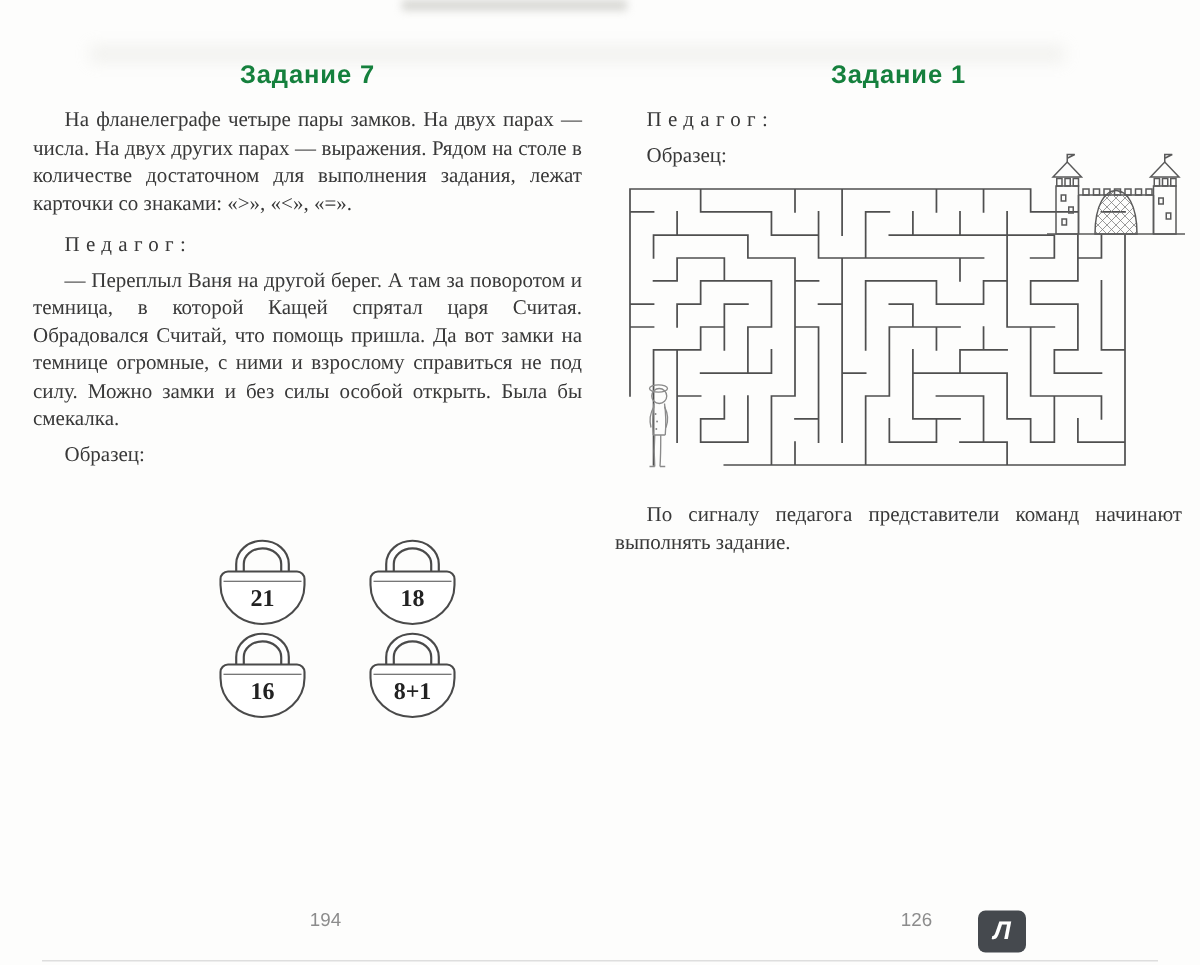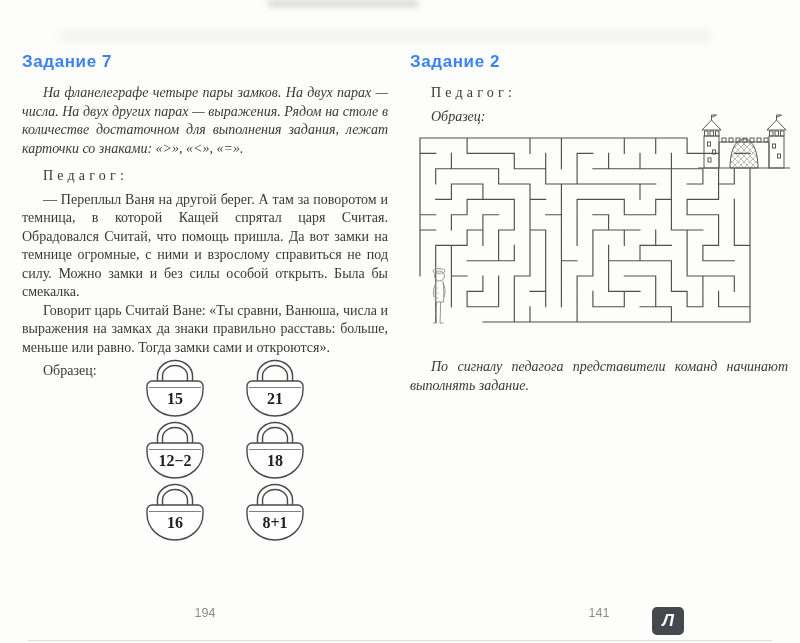--- a/index.html
+++ b/index.html
@@ -6,43 +6,43 @@
   body{
     width:800px;height:643px;position:relative;overflow:hidden;
     background:#fdfdfc;color:#383838;
     font-family:"Liberation Serif", serif;
   }
   .col{position:absolute;top:40px;height:603px;}
   .col-left{left:22px;width:366px;}
   .col-right{left:410px;width:378px;}
   .title{
     font-family:"Liberation Sans", sans-serif;
-    font-size:17px;font-weight:bold;text-align:left;
-    margin:12px 0 12px;letter-spacing:.6px;color:#3b82f6;
+    font-size:17px;font-weight:bold;text-align:center;
+    margin:0 0 12px;letter-spacing:.6px;color:#15803d;
   }
   p{margin:0;font-size:14px;line-height:18.5px;text-align:justify;text-indent:1.5em;}
-  .italic{font-style:italic;}
+  .italic{}
   .teacher{margin:9px 0 5px;letter-spacing:.30em;}
   .sample{margin-top:5px;}
   
   .padlock-grid{
     position:absolute;left:103px;top:318px;
     display:grid;grid-template-columns:100px 100px;grid-auto-rows:62px;
     justify-items:center;align-items:start;
   }
   .lockcell svg{display:block;}
   .locknum{font-family:"Liberation Serif",serif;font-weight:bold;font-size:16px;fill:#222;}
   
   .maze-wrap{position:relative;height:212px;margin-top:4px;}
   .maze-svg{position:absolute;left:8px;top:2px;}
   .castle-svg{position:absolute;left:286px;top:-16px;}
   .boy-svg{position:absolute;left:16px;top:136px;}
-  .caption{margin-top:16px;}
+  .caption{margin-top:5px;}
   .pagenum{
-    position:absolute;top:566px;left:0;width:100%;text-align:center;
+    position:absolute;top:566px;left:12px;width:100%;text-align:center;
     font-family:"Liberation Sans", sans-serif;font-size:12.5px;color:#8c8c8c;
   }
   .logo{
     position:absolute;left:652px;top:607px;width:32px;height:28px;
     background:#45494e;border-radius:5px;
     display:flex;align-items:center;justify-content:center;
     font-family:"Liberation Sans", sans-serif;font-weight:bold;font-style:italic;
     font-size:17px;color:#ffffff;
   }
   
@@ -54,49 +54,30 @@
 <body>
 
 <div class="ghost1"></div>
 <div class="ghost2"></div>
 
 <div class="col col-left">
   <h1 class="title">Задание 7</h1>
   <p class="italic">На фланелеграфе четыре пары замков. На двух парах — числа. На двух других парах — выражения. Рядом на столе в количестве достаточном для выполнения задания, лежат карточки со знаками: «&gt;», «&lt;», «=».</p>
   <p class="teacher">Педагог:</p>
   <p>— Переплыл Ваня на другой берег. А там за поворотом и темница, в которой Кащей спрятал царя Считая. Обрадовался Считай, что помощь пришла. Да вот замки на темнице огромные, с ними и взрослому справиться не под силу. Можно замки и без силы особой открыть. Была бы смекалка.</p>
-  <p>Говорит царь Считай Ване: «Ты сравни, Ванюша, числа и выражения на замках да знаки правильно расставь: больше, меньше или равно. Тогда замки сами и откроются».</p>
   <p class="sample">Образец:</p>
 
   <div class="padlock-grid">
       <div class="lockcell">
         <svg width="74" height="60" viewBox="0 0 72 60">
           <path d="M21,26 v-8 a15,13 0 0 1 30,0 v8" fill="none" stroke="#4a4a4a" stroke-width="6.5"></path>
           <path d="M21,26 v-8 a15,13 0 0 1 30,0 v8" fill="none" stroke="#ffffff" stroke-width="3.6"></path>
           <path d="M8,28 a5,5 0 0 1 5,-5 h46 a5,5 0 0 1 5,5 v4 a28,26 0 0 1 -56,0 z" fill="#ffffff" stroke="#4a4a4a" stroke-width="1.4"></path>
           <path d="M10,29.5 h52" stroke="#4a4a4a" stroke-width="0.7"></path>
-          <text x="36" y="46" text-anchor="middle" class="locknum">15</text>
-        </svg>
-      </div>
-      <div class="lockcell">
-        <svg width="74" height="60" viewBox="0 0 72 60">
-          <path d="M21,26 v-8 a15,13 0 0 1 30,0 v8" fill="none" stroke="#4a4a4a" stroke-width="6.5"></path>
-          <path d="M21,26 v-8 a15,13 0 0 1 30,0 v8" fill="none" stroke="#ffffff" stroke-width="3.6"></path>
-          <path d="M8,28 a5,5 0 0 1 5,-5 h46 a5,5 0 0 1 5,5 v4 a28,26 0 0 1 -56,0 z" fill="#ffffff" stroke="#4a4a4a" stroke-width="1.4"></path>
-          <path d="M10,29.5 h52" stroke="#4a4a4a" stroke-width="0.7"></path>
           <text x="36" y="46" text-anchor="middle" class="locknum">21</text>
-        </svg>
-      </div>
-      <div class="lockcell">
-        <svg width="74" height="60" viewBox="0 0 72 60">
-          <path d="M21,26 v-8 a15,13 0 0 1 30,0 v8" fill="none" stroke="#4a4a4a" stroke-width="6.5"></path>
-          <path d="M21,26 v-8 a15,13 0 0 1 30,0 v8" fill="none" stroke="#ffffff" stroke-width="3.6"></path>
-          <path d="M8,28 a5,5 0 0 1 5,-5 h46 a5,5 0 0 1 5,5 v4 a28,26 0 0 1 -56,0 z" fill="#ffffff" stroke="#4a4a4a" stroke-width="1.4"></path>
-          <path d="M10,29.5 h52" stroke="#4a4a4a" stroke-width="0.7"></path>
-          <text x="36" y="46" text-anchor="middle" class="locknum">12−2</text>
         </svg>
       </div>
       <div class="lockcell">
         <svg width="74" height="60" viewBox="0 0 72 60">
           <path d="M21,26 v-8 a15,13 0 0 1 30,0 v8" fill="none" stroke="#4a4a4a" stroke-width="6.5"></path>
           <path d="M21,26 v-8 a15,13 0 0 1 30,0 v8" fill="none" stroke="#ffffff" stroke-width="3.6"></path>
           <path d="M8,28 a5,5 0 0 1 5,-5 h46 a5,5 0 0 1 5,5 v4 a28,26 0 0 1 -56,0 z" fill="#ffffff" stroke="#4a4a4a" stroke-width="1.4"></path>
           <path d="M10,29.5 h52" stroke="#4a4a4a" stroke-width="0.7"></path>
           <text x="36" y="46" text-anchor="middle" class="locknum">18</text>
         </svg>
@@ -118,21 +99,21 @@
           <path d="M10,29.5 h52" stroke="#4a4a4a" stroke-width="0.7"></path>
           <text x="36" y="46" text-anchor="middle" class="locknum">8+1</text>
         </svg>
       </div>
     </div>
 
   <div class="pagenum">194</div>
 </div>
 
 <div class="col col-right">
-  <h1 class="title">Задание 2</h1>
+  <h1 class="title">Задание 1</h1>
   <p class="teacher">Педагог:</p>
   <p class="sample italic">Образец:</p>
 
   <div class="maze-wrap">
 
     <svg class="maze-svg" width="336" height="198" viewBox="0 0 336 198">
       <path d="M2.0,6.0L17.7,6.0M2.0,6.0L2.0,21.3M17.7,6.0L33.4,6.0M33.4,6.0L49.1,6.0M49.1,6.0L64.9,6.0M49.1,6.0L49.1,21.3M64.9,6.0L80.6,6.0M80.6,6.0L96.3,6.0M96.3,6.0L112.0,6.0M112.0,6.0L127.7,6.0M112.0,6.0L112.0,21.3M127.7,6.0L143.4,6.0M143.4,6.0L159.1,6.0M143.4,6.0L143.4,21.3M159.1,6.0L174.9,6.0M174.9,6.0L190.6,6.0M190.6,6.0L206.3,6.0M206.3,6.0L222.0,6.0M206.3,6.0L206.3,21.3M222.0,6.0L237.7,6.0M237.7,6.0L253.4,6.0M237.7,6.0L237.7,21.3M253.4,6.0L269.1,6.0M269.1,6.0L269.1,21.3M2.0,21.3L17.7,21.3M2.0,21.3L2.0,36.7M33.4,21.3L33.4,36.7M49.1,21.3L64.9,21.3M64.9,21.3L80.6,21.3M80.6,21.3L96.3,21.3M96.3,21.3L96.3,36.7M127.7,21.3L127.7,36.7M143.4,21.3L143.4,36.7M159.1,21.3L174.9,21.3M159.1,21.3L159.1,36.7M190.6,21.3L190.6,36.7M222.0,21.3L222.0,36.7M253.4,21.3L253.4,36.7M269.1,21.3L284.9,21.3M284.9,21.3L300.6,21.3M316.3,21.3L332.0,21.3M2.0,36.7L2.0,52.0M17.7,36.7L33.4,36.7M17.7,36.7L17.7,52.0M33.4,36.7L49.1,36.7M49.1,36.7L64.9,36.7M64.9,36.7L80.6,36.7M80.6,36.7L80.6,52.0M96.3,36.7L112.0,36.7M112.0,36.7L127.7,36.7M127.7,36.7L127.7,52.0M159.1,36.7L159.1,52.0M174.9,36.7L190.6,36.7M190.6,36.7L206.3,36.7M206.3,36.7L222.0,36.7M222.0,36.7L237.7,36.7M237.7,36.7L253.4,36.7M253.4,36.7L269.1,36.7M253.4,36.7L253.4,52.0M269.1,36.7L284.9,36.7M284.9,36.7L284.9,52.0M300.6,36.7L300.6,52.0M316.3,36.7L316.3,52.0M332.0,36.7L332.0,52.0M2.0,52.0L2.0,67.3M33.4,52.0L49.1,52.0M33.4,52.0L33.4,67.3M49.1,52.0L64.9,52.0M64.9,52.0L64.9,67.3M80.6,52.0L96.3,52.0M96.3,52.0L112.0,52.0M112.0,52.0L112.0,67.3M127.7,52.0L143.4,52.0M143.4,52.0L159.1,52.0M143.4,52.0L143.4,67.3M159.1,52.0L174.9,52.0M174.9,52.0L190.6,52.0M190.6,52.0L206.3,52.0M206.3,52.0L222.0,52.0M222.0,52.0L237.7,52.0M222.0,52.0L222.0,67.3M253.4,52.0L253.4,67.3M269.1,52.0L284.9,52.0M300.6,52.0L316.3,52.0M300.6,52.0L300.6,67.3M332.0,52.0L332.0,67.3M2.0,67.3L2.0,82.7M17.7,67.3L33.4,67.3M49.1,67.3L64.9,67.3M49.1,67.3L49.1,82.7M64.9,67.3L80.6,67.3M80.6,67.3L96.3,67.3M96.3,67.3L96.3,82.7M112.0,67.3L127.7,67.3M112.0,67.3L112.0,82.7M143.4,67.3L143.4,82.7M159.1,67.3L174.9,67.3M159.1,67.3L159.1,82.7M174.9,67.3L190.6,67.3M190.6,67.3L206.3,67.3M206.3,67.3L206.3,82.7M237.7,67.3L253.4,67.3M237.7,67.3L237.7,82.7M253.4,67.3L253.4,82.7M269.1,67.3L284.9,67.3M269.1,67.3L269.1,82.7M284.9,67.3L300.6,67.3M316.3,67.3L316.3,82.7M332.0,67.3L332.0,82.7M2.0,82.7L17.7,82.7M2.0,82.7L2.0,98.0M33.4,82.7L49.1,82.7M33.4,82.7L33.4,98.0M64.9,82.7L80.6,82.7M64.9,82.7L64.9,98.0M96.3,82.7L96.3,98.0M112.0,82.7L112.0,98.0M127.7,82.7L143.4,82.7M143.4,82.7L143.4,98.0M159.1,82.7L159.1,98.0M174.9,82.7L190.6,82.7M190.6,82.7L190.6,98.0M206.3,82.7L222.0,82.7M222.0,82.7L237.7,82.7M253.4,82.7L253.4,98.0M269.1,82.7L284.9,82.7M284.9,82.7L300.6,82.7M300.6,82.7L300.6,98.0M316.3,82.7L316.3,98.0M332.0,82.7L332.0,98.0M2.0,98.0L17.7,98.0M2.0,98.0L2.0,113.3M49.1,98.0L64.9,98.0M49.1,98.0L49.1,113.3M64.9,98.0L64.9,113.3M80.6,98.0L96.3,98.0M80.6,98.0L80.6,113.3M112.0,98.0L127.7,98.0M112.0,98.0L112.0,113.3M127.7,98.0L127.7,113.3M143.4,98.0L143.4,113.3M159.1,98.0L159.1,113.3M174.9,98.0L190.6,98.0M174.9,98.0L174.9,113.3M190.6,98.0L206.3,98.0M206.3,98.0L222.0,98.0M206.3,98.0L206.3,113.3M237.7,98.0L237.7,113.3M253.4,98.0L269.1,98.0M269.1,98.0L284.9,98.0M269.1,98.0L269.1,113.3M300.6,98.0L300.6,113.3M316.3,98.0L316.3,113.3M332.0,98.0L332.0,113.3M2.0,113.3L2.0,128.7M17.7,113.3L33.4,113.3M17.7,113.3L17.7,128.7M33.4,113.3L49.1,113.3M33.4,113.3L33.4,128.7M80.6,113.3L80.6,128.7M96.3,113.3L96.3,128.7M112.0,113.3L112.0,128.7M127.7,113.3L127.7,128.7M143.4,113.3L143.4,128.7M174.9,113.3L174.9,128.7M190.6,113.3L190.6,128.7M222.0,113.3L237.7,113.3M222.0,113.3L222.0,128.7M237.7,113.3L253.4,113.3M269.1,113.3L269.1,128.7M284.9,113.3L300.6,113.3M284.9,113.3L284.9,128.7M316.3,113.3L332.0,113.3M332.0,113.3L332.0,128.7M2.0,128.7L2.0,144.0M17.7,128.7L17.7,144.0M33.4,128.7L33.4,144.0M49.1,128.7L64.9,128.7M64.9,128.7L80.6,128.7M80.6,128.7L96.3,128.7M112.0,128.7L112.0,144.0M127.7,128.7L127.7,144.0M143.4,128.7L159.1,128.7M143.4,128.7L143.4,144.0M174.9,128.7L174.9,144.0M190.6,128.7L206.3,128.7M190.6,128.7L190.6,144.0M206.3,128.7L222.0,128.7M222.0,128.7L237.7,128.7M237.7,128.7L253.4,128.7M253.4,128.7L253.4,144.0M269.1,128.7L269.1,144.0M284.9,128.7L300.6,128.7M300.6,128.7L316.3,128.7M332.0,128.7L332.0,144.0M17.7,144.0L17.7,159.3M33.4,144.0L49.1,144.0M33.4,144.0L33.4,159.3M64.9,144.0L64.9,159.3M80.6,144.0L80.6,159.3M96.3,144.0L112.0,144.0M96.3,144.0L96.3,159.3M127.7,144.0L127.7,159.3M143.4,144.0L143.4,159.3M159.1,144.0L174.9,144.0M159.1,144.0L159.1,159.3M190.6,144.0L190.6,159.3M206.3,144.0L222.0,144.0M222.0,144.0L237.7,144.0M237.7,144.0L237.7,159.3M253.4,144.0L253.4,159.3M269.1,144.0L284.9,144.0M284.9,144.0L300.6,144.0M284.9,144.0L284.9,159.3M300.6,144.0L316.3,144.0M316.3,144.0L316.3,159.3M332.0,144.0L332.0,159.3M17.7,159.3L17.7,174.7M33.4,159.3L33.4,174.7M49.1,159.3L64.9,159.3M49.1,159.3L49.1,174.7M80.6,159.3L80.6,174.7M96.3,159.3L96.3,174.7M112.0,159.3L127.7,159.3M127.7,159.3L127.7,174.7M143.4,159.3L143.4,174.7M159.1,159.3L159.1,174.7M174.9,159.3L174.9,174.7M190.6,159.3L206.3,159.3M206.3,159.3L222.0,159.3M206.3,159.3L206.3,174.7M237.7,159.3L237.7,174.7M253.4,159.3L269.1,159.3M269.1,159.3L269.1,174.7M284.9,159.3L284.9,174.7M300.6,159.3L300.6,174.7M332.0,159.3L332.0,174.7M17.7,174.7L17.7,190.0M49.1,174.7L64.9,174.7M64.9,174.7L80.6,174.7M64.9,190.0L80.6,190.0M80.6,190.0L96.3,190.0M96.3,174.7L96.3,190.0M96.3,190.0L112.0,190.0M112.0,174.7L112.0,190.0M112.0,190.0L127.7,190.0M127.7,190.0L143.4,190.0M143.4,190.0L159.1,190.0M159.1,174.7L159.1,190.0M159.1,190.0L174.9,190.0M174.9,174.7L190.6,174.7M174.9,190.0L190.6,190.0M190.6,174.7L206.3,174.7M190.6,190.0L206.3,190.0M206.3,190.0L222.0,190.0M222.0,174.7L237.7,174.7M222.0,190.0L237.7,190.0M237.7,174.7L253.4,174.7M237.7,190.0L253.4,190.0M253.4,174.7L253.4,190.0M253.4,190.0L269.1,190.0M269.1,174.7L284.9,174.7M269.1,190.0L284.9,190.0M284.9,190.0L300.6,190.0M300.6,174.7L316.3,174.7M300.6,190.0L316.3,190.0M316.3,174.7L332.0,174.7M332.0,174.7L332.0,190.0M316.3,190.0L332.0,190.0" fill="none" stroke="#4f4f4f" stroke-width="1.15" stroke-linecap="square"></path>
     </svg>
 
     <svg class="castle-svg" width="96" height="60" viewBox="0 0 96 60">
@@ -180,20 +161,20 @@
         <path d="M10,17 C7,22 7,27 8,31 M17,17 C19.5,22 19.5,27 18,31"></path>
         <path d="M10.5,36 C10,43 10,50 10.5,57 M14.5,36 C14.5,43 14.5,50 14,57"></path>
         <path d="M10.5,57 h-3.5 M14,57 h3.5"></path>
         <path d="M11,22 l.1,0 M12,27 l.1,0 M11.5,32 l.1,0" stroke-linecap="round" stroke-width="1.2"></path>
       </g>
     </svg>
   </div>
 
   <p class="italic caption">По сигналу педагога представители команд начинают выполнять задание.</p>
 
-  <div class="pagenum">141</div>
+  <div class="pagenum">126</div>
 </div>
 
 <div class="logo">
   <span>Л</span>
 </div>
 
 <div class="scan-edge"></div>
 
 </body></html>

